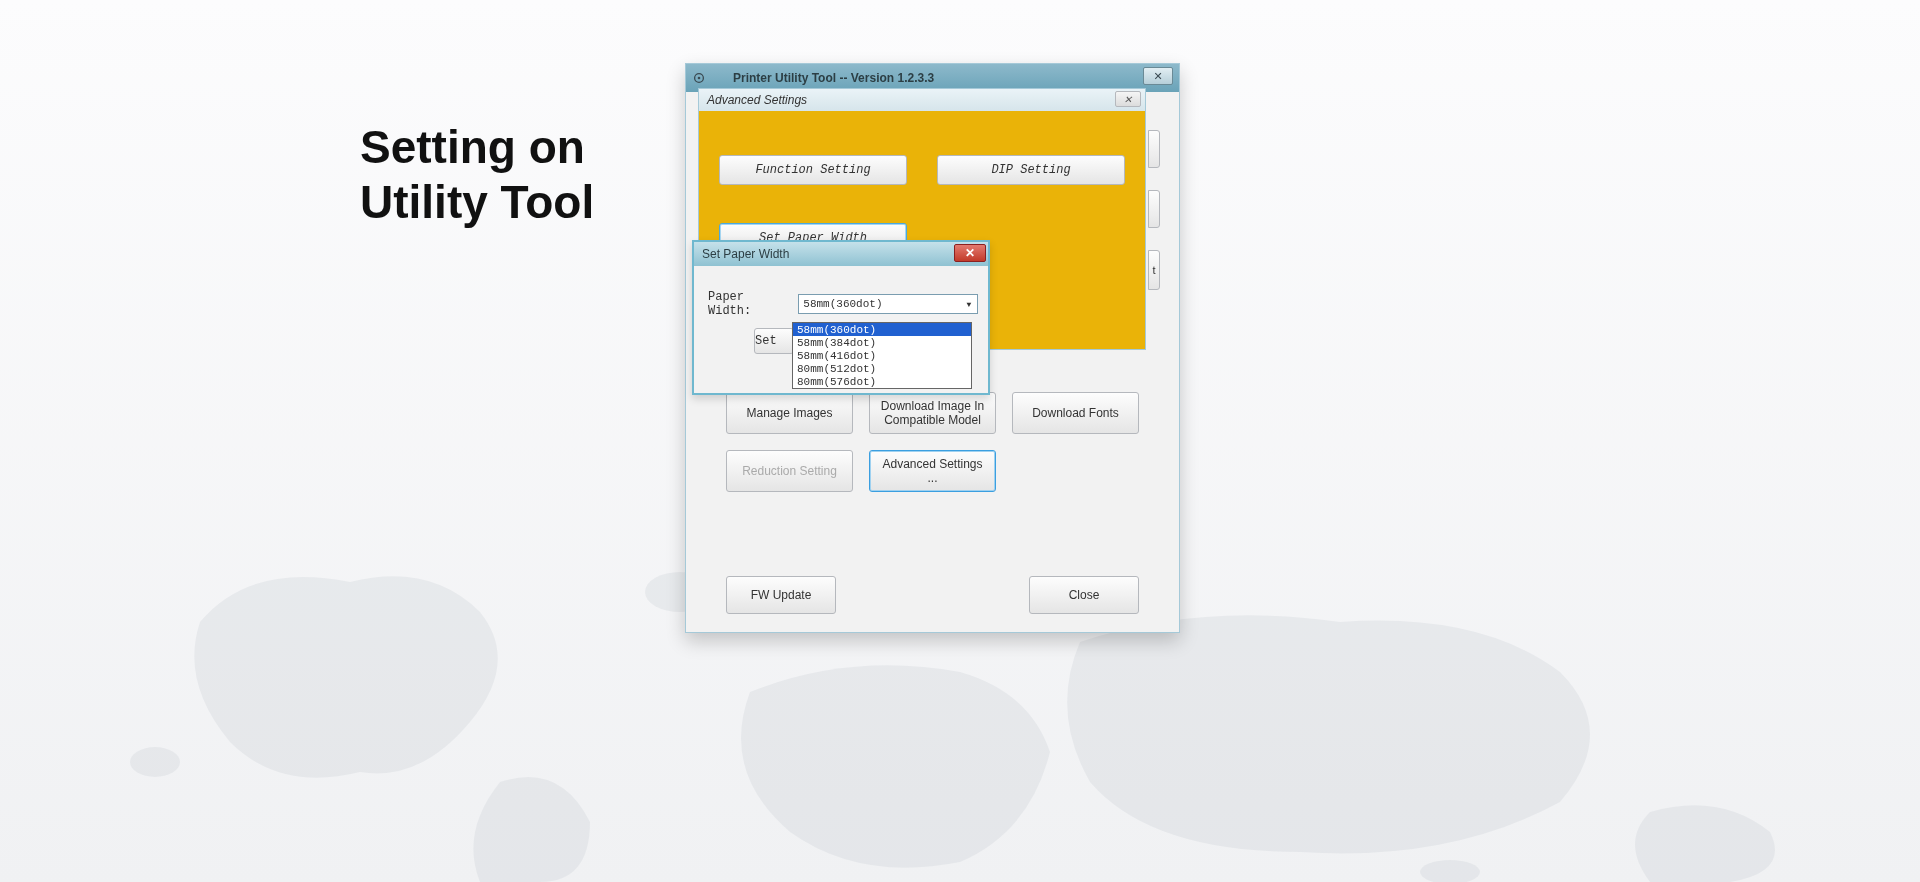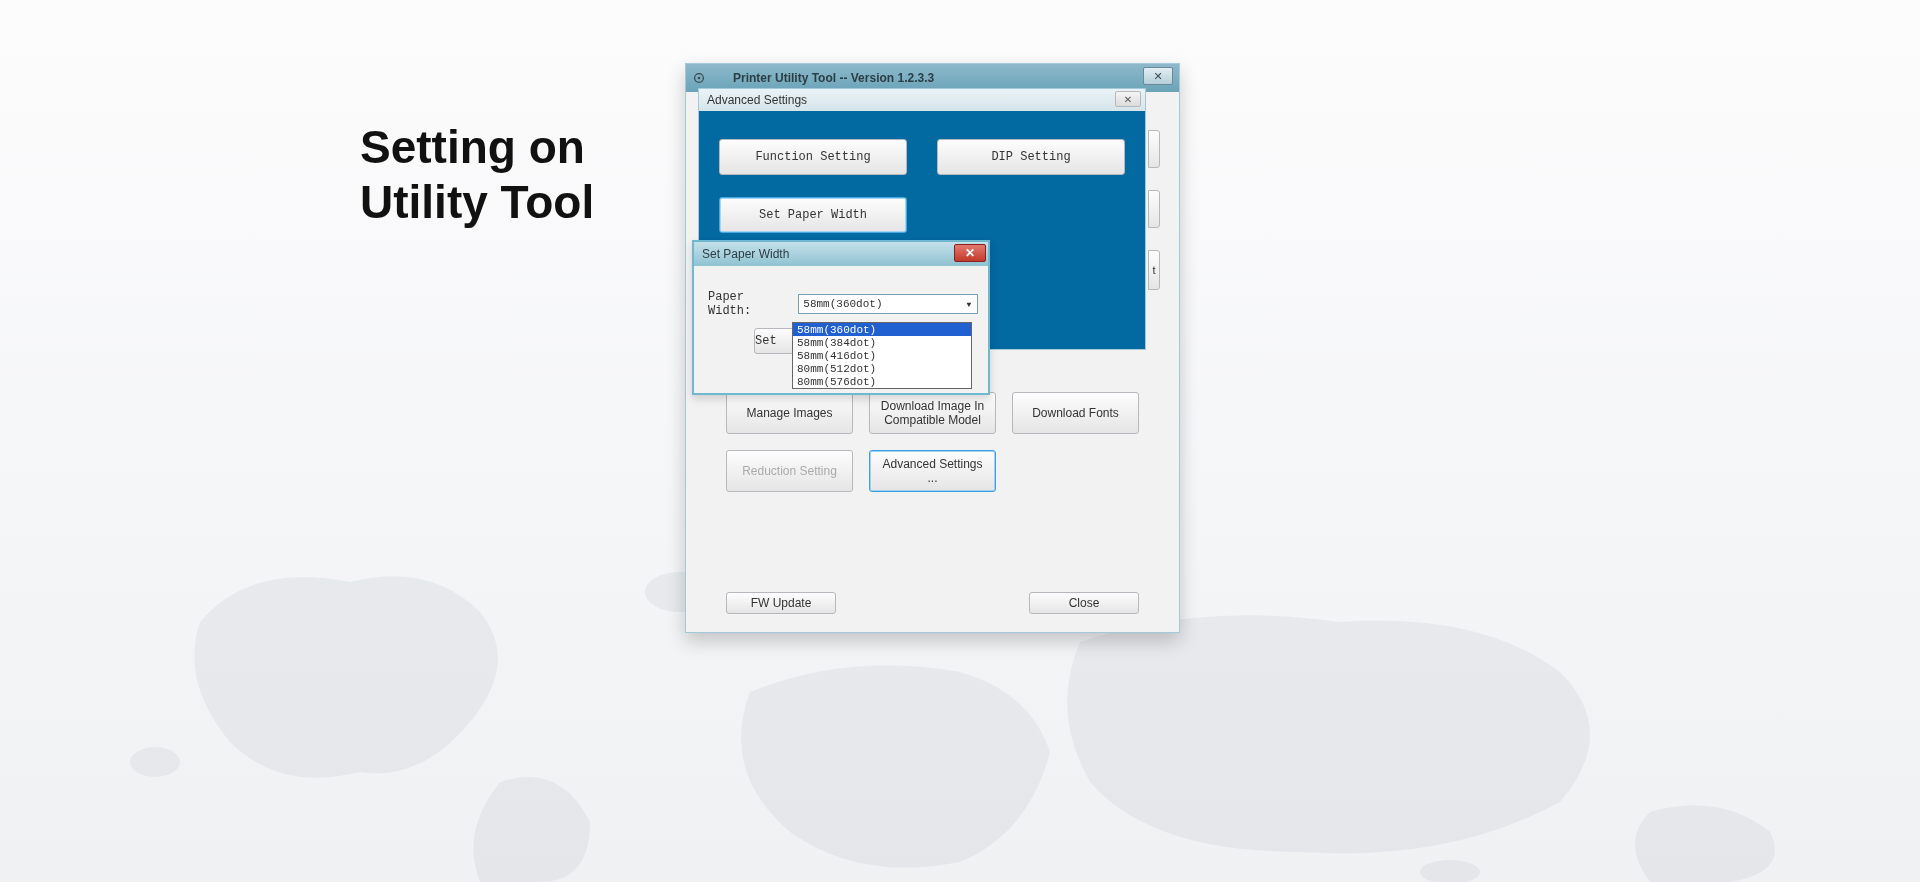--- a/index.html
+++ b/index.html
@@ -98,30 +98,31 @@
   box-shadow: 0 0 0 1px #9fd1f0 inset;
 }
 .bottom-row {
   position:absolute;
   bottom: 18px;
   left: 0; right:0;
   display:flex;
   justify-content:space-between;
   padding: 0 40px;
 }
-.bottom-row .ui-button { width:110px; height:22px; }
+.bottom-row .ui-button { width:110px; height:38px; }
 
 .adv-settings {
   position:absolute;
   left: 698px;
   top: 88px;
   width: 448px;
   height: 262px;
-  background:#0369a1;
+  background:#eab308;
   border: 1px solid #a5c9d8;
+  font-style: italic;
 }
 .adv-titlebar {
   height: 22px;
   background: linear-gradient(180deg,#eaf3f7,#d6e5eb);
   display:flex;align-items:center;
   padding-left:8px;
   font-size:12px;
   color:#333;
   position:relative;
 }
@@ -135,28 +136,28 @@
   font-size:10px;color:#555;
 }
 .adv-grid {
   display:grid;
   grid-template-columns: 1fr 1fr;
   column-gap: 30px;
   row-gap: 22px;
   padding: 28px 20px 0 20px;
 }
 .adv-button {
-  height: 36px;
+  height: 30px;
   background: linear-gradient(180deg,#fdfdfd 0%,#e5e5e5 100%);
   border: 1px solid #b5b8bd;
   border-radius: 3px;
   font-family: 'Courier New', monospace;
   font-size: 12px;
   color:#333;
-  display:flex;align-items:center;justify-content:center;
+  display:flex;align-items:center;justify-content:center;margin-top:16px;
 }
 .adv-button.highlighted {
   border: 1px solid #4aa8e0;
   box-shadow: 0 0 0 1px #a5d5f0 inset;
 }
 
 .set-paper {
   position:absolute;
   left: 692px;
   top: 240px;

